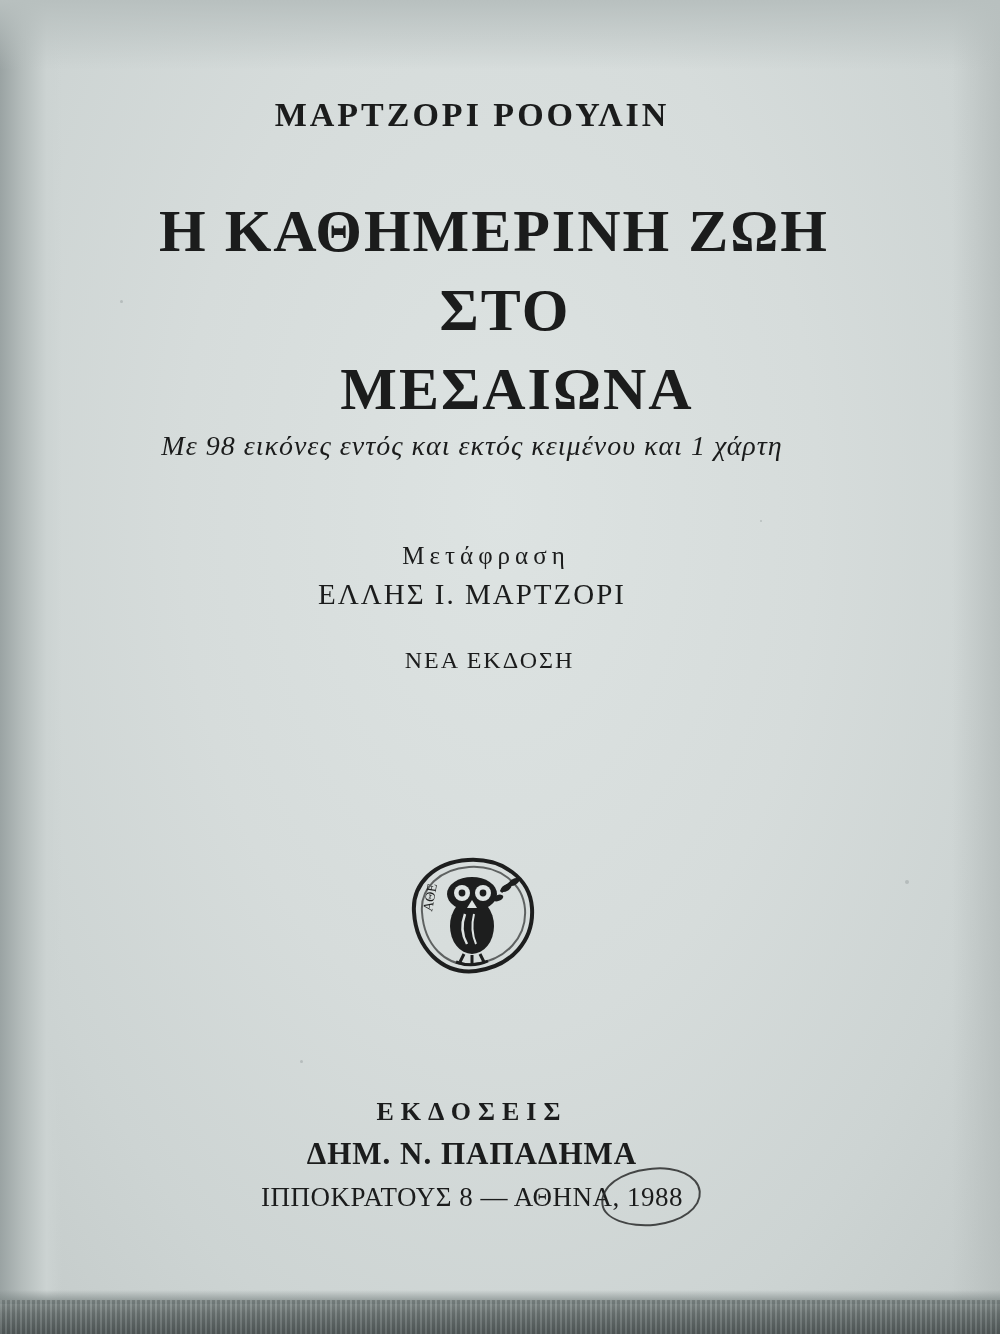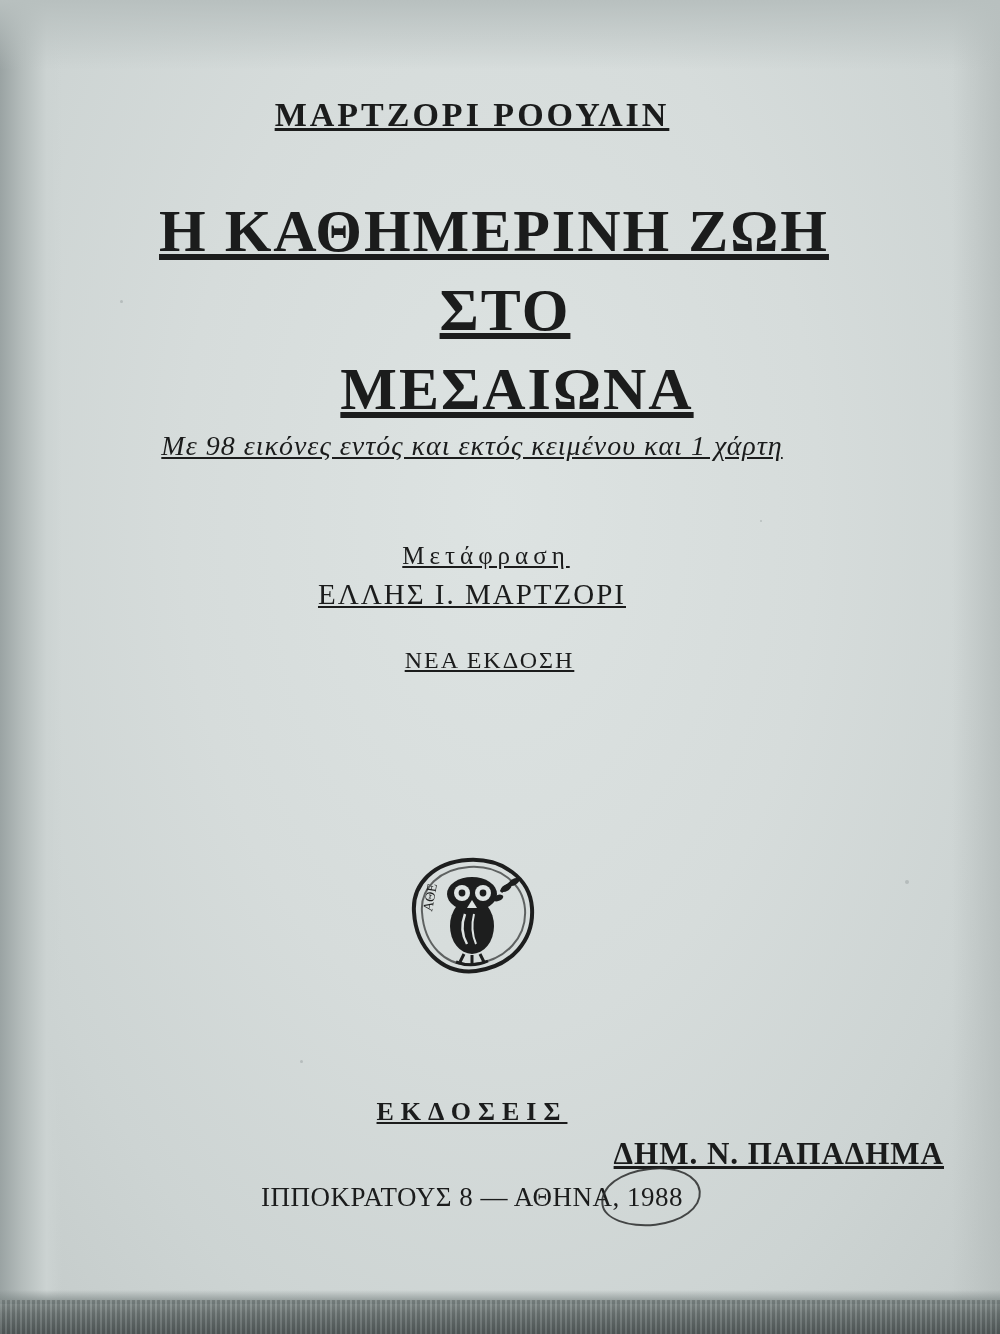--- a/index.html
+++ b/index.html
@@ -69,21 +69,20 @@
     width: 1000px; height: 14px;
     background: linear-gradient(to bottom, rgba(120,130,129,0.0) 0%, rgba(120,130,129,0.85) 100%);
   }
 
   .content {
     position: relative;
     z-index: 3;
     width: 944px;
     text-align: center;
     color: #1b1c1c;
-    text-decoration: underline;
   }
 
   .author {
     margin-top: 96px;
     font-size: 34px;
     letter-spacing: 3px;
     font-weight: 700;
     font-family: "Liberation Serif", serif;
   }
 
@@ -147,21 +146,20 @@
   .imprint .pub-label {
     font-size: 26px;
     letter-spacing: 7px;
     font-weight: 700;
   }
   .imprint .pub-name {
     font-size: 31px;
     letter-spacing: 1px;
     font-weight: 700;
     margin-top: 2px;
-    text-align: right;
   }
   .imprint .pub-address {
     font-size: 27px;
     letter-spacing: 0.5px;
     margin-top: 2px;
     position: relative;
     display: inline-block;
   }
 
   

